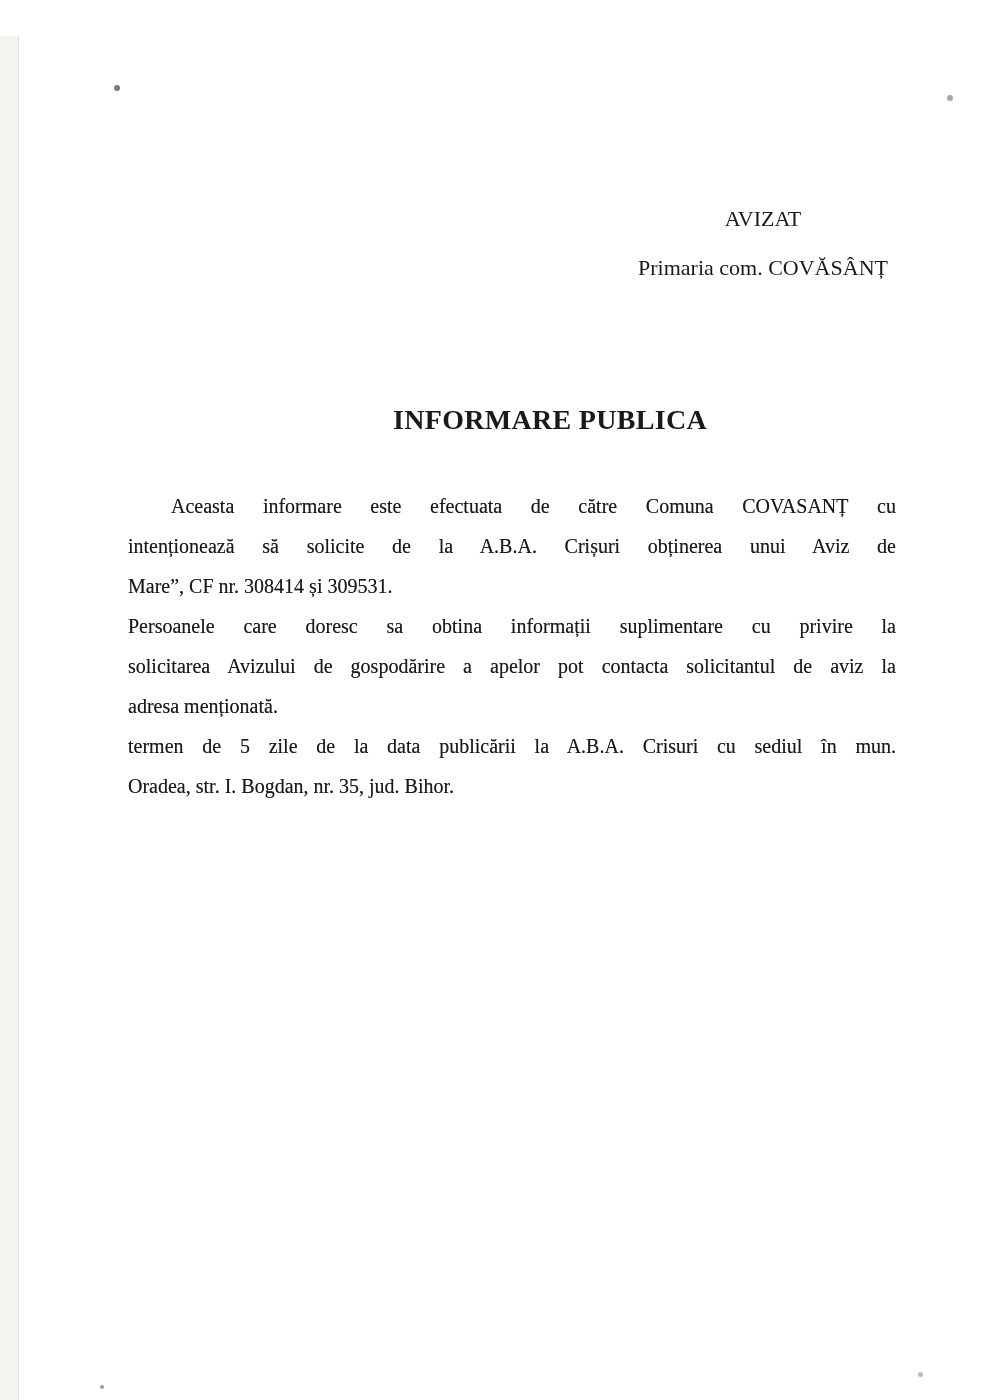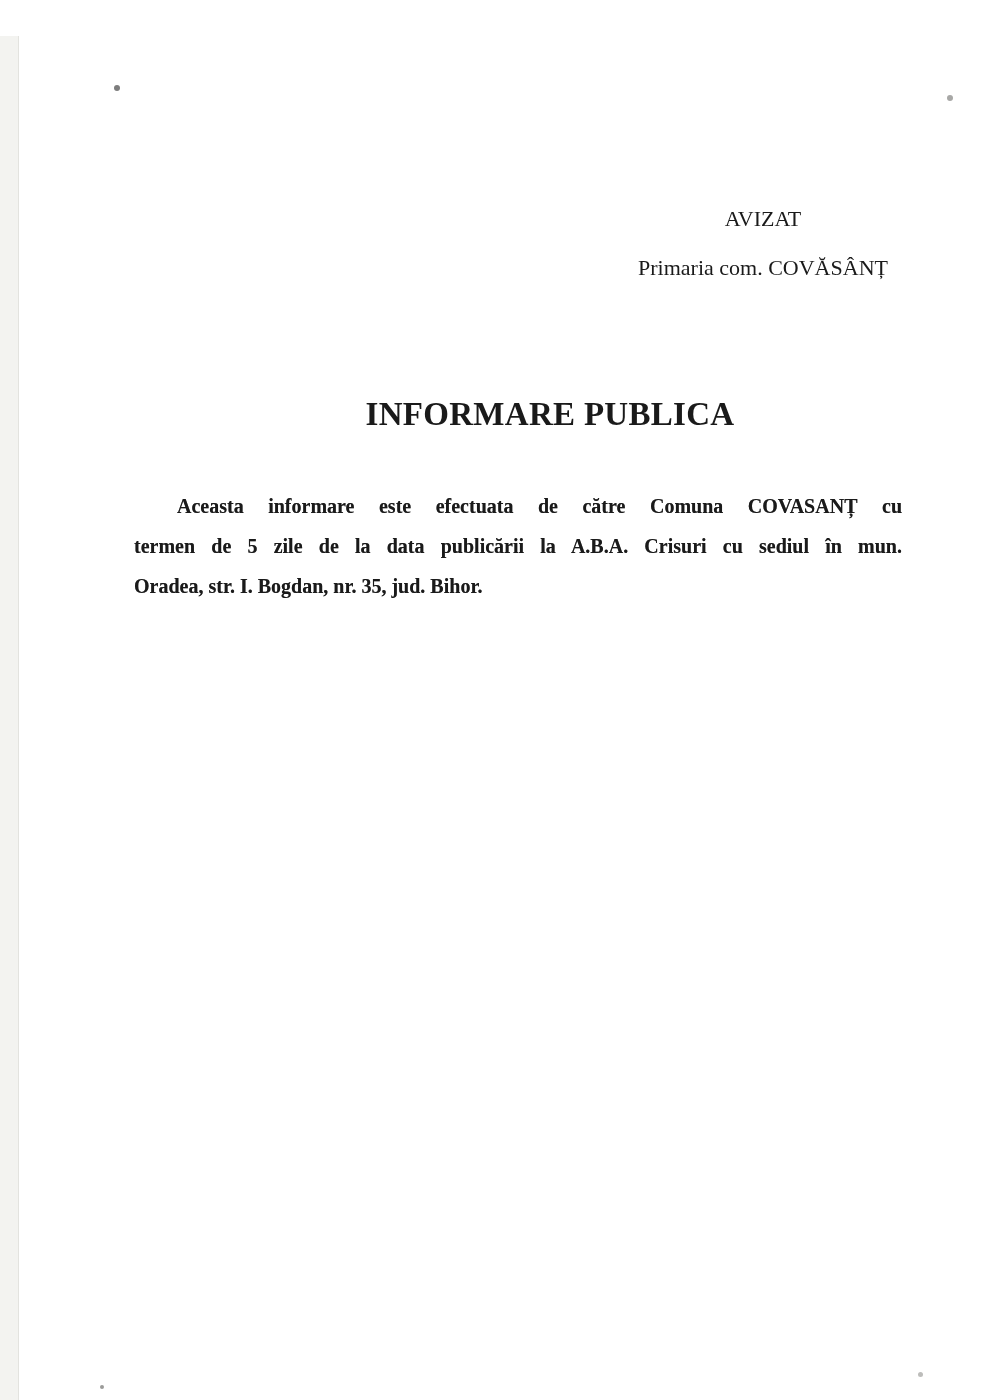--- a/index.html
+++ b/index.html
@@ -52,36 +52,36 @@
     text-align: center;
     white-space: nowrap;
     font-size: 22px;
     line-height: 30px;
   }
   .approval .authority { margin-top: 19px; text-align: center; }
 
   
   .doc-title {
     position: absolute;
-    left: 550px; top: 360px;
+    left: 550px; top: 368px;
     transform: translateX(-50%);
     white-space: nowrap;
-    font-size: 33px;
+    font-size: 28px;
     font-weight: bold;
     letter-spacing: 0.3px;
     text-align: right;
   }
 
   
   .doc-body {
     position: absolute;
-    left: 134px; top: 450px;
+    left: 128px; top: 450px;
     width: 768px;
     font-size: 20px;
-    font-weight: bold;
+    font-weight: normal;
     line-height: 40px;
     text-shadow: 0 0 0.4px rgba(20,20,20,0.55);
   }
   .line {
     text-align: justify;
     text-align-last: justify;
   }
   .line.last { text-align-last: left; }
   .line.indent { text-indent: 43px; }
   .u { text-decoration: underline; text-underline-offset: 4px; }
@@ -102,25 +102,32 @@
     <div class="status">AVIZAT</div>
     <div class="authority">Primaria com. COVĂSÂNȚ</div>
   </div>
 
   <div class="doc-title">INFORMARE PUBLICA</div>
 
   <div class="doc-body">
 
     <div class="para">
       <div class="line indent">Aceasta informare este efectuata de către Comuna COVASANȚ cu</div>
+      <div class="line">intenționează să solicite de la A.B.A. Crișuri obținerea unui Aviz de</div>
+      <div class="line last">Mare”, CF nr. 308414 și 309531.</div>
     </div>
 
     <div class="para">
     </div>
 
+    <div class="para">
+      <div class="line">Persoanele care doresc sa obtina informații suplimentare cu privire la</div>
+      <div class="line">solicitarea Avizului de gospodărire a apelor pot contacta solicitantul de aviz la</div>
+      <div class="line last">adresa menționată.</div>
+    </div>
 
     <div class="para">
       <div class="line">termen de 5 zile de la data publicării la A.B.A. Crisuri cu sediul în mun.</div>
       <div class="line last">Oradea, str. I. Bogdan, nr. 35, jud. Bihor.</div>
     </div>
 
   </div>
 
   <div class="bottom-line"></div>
   <div class="bottom-shade"></div>

